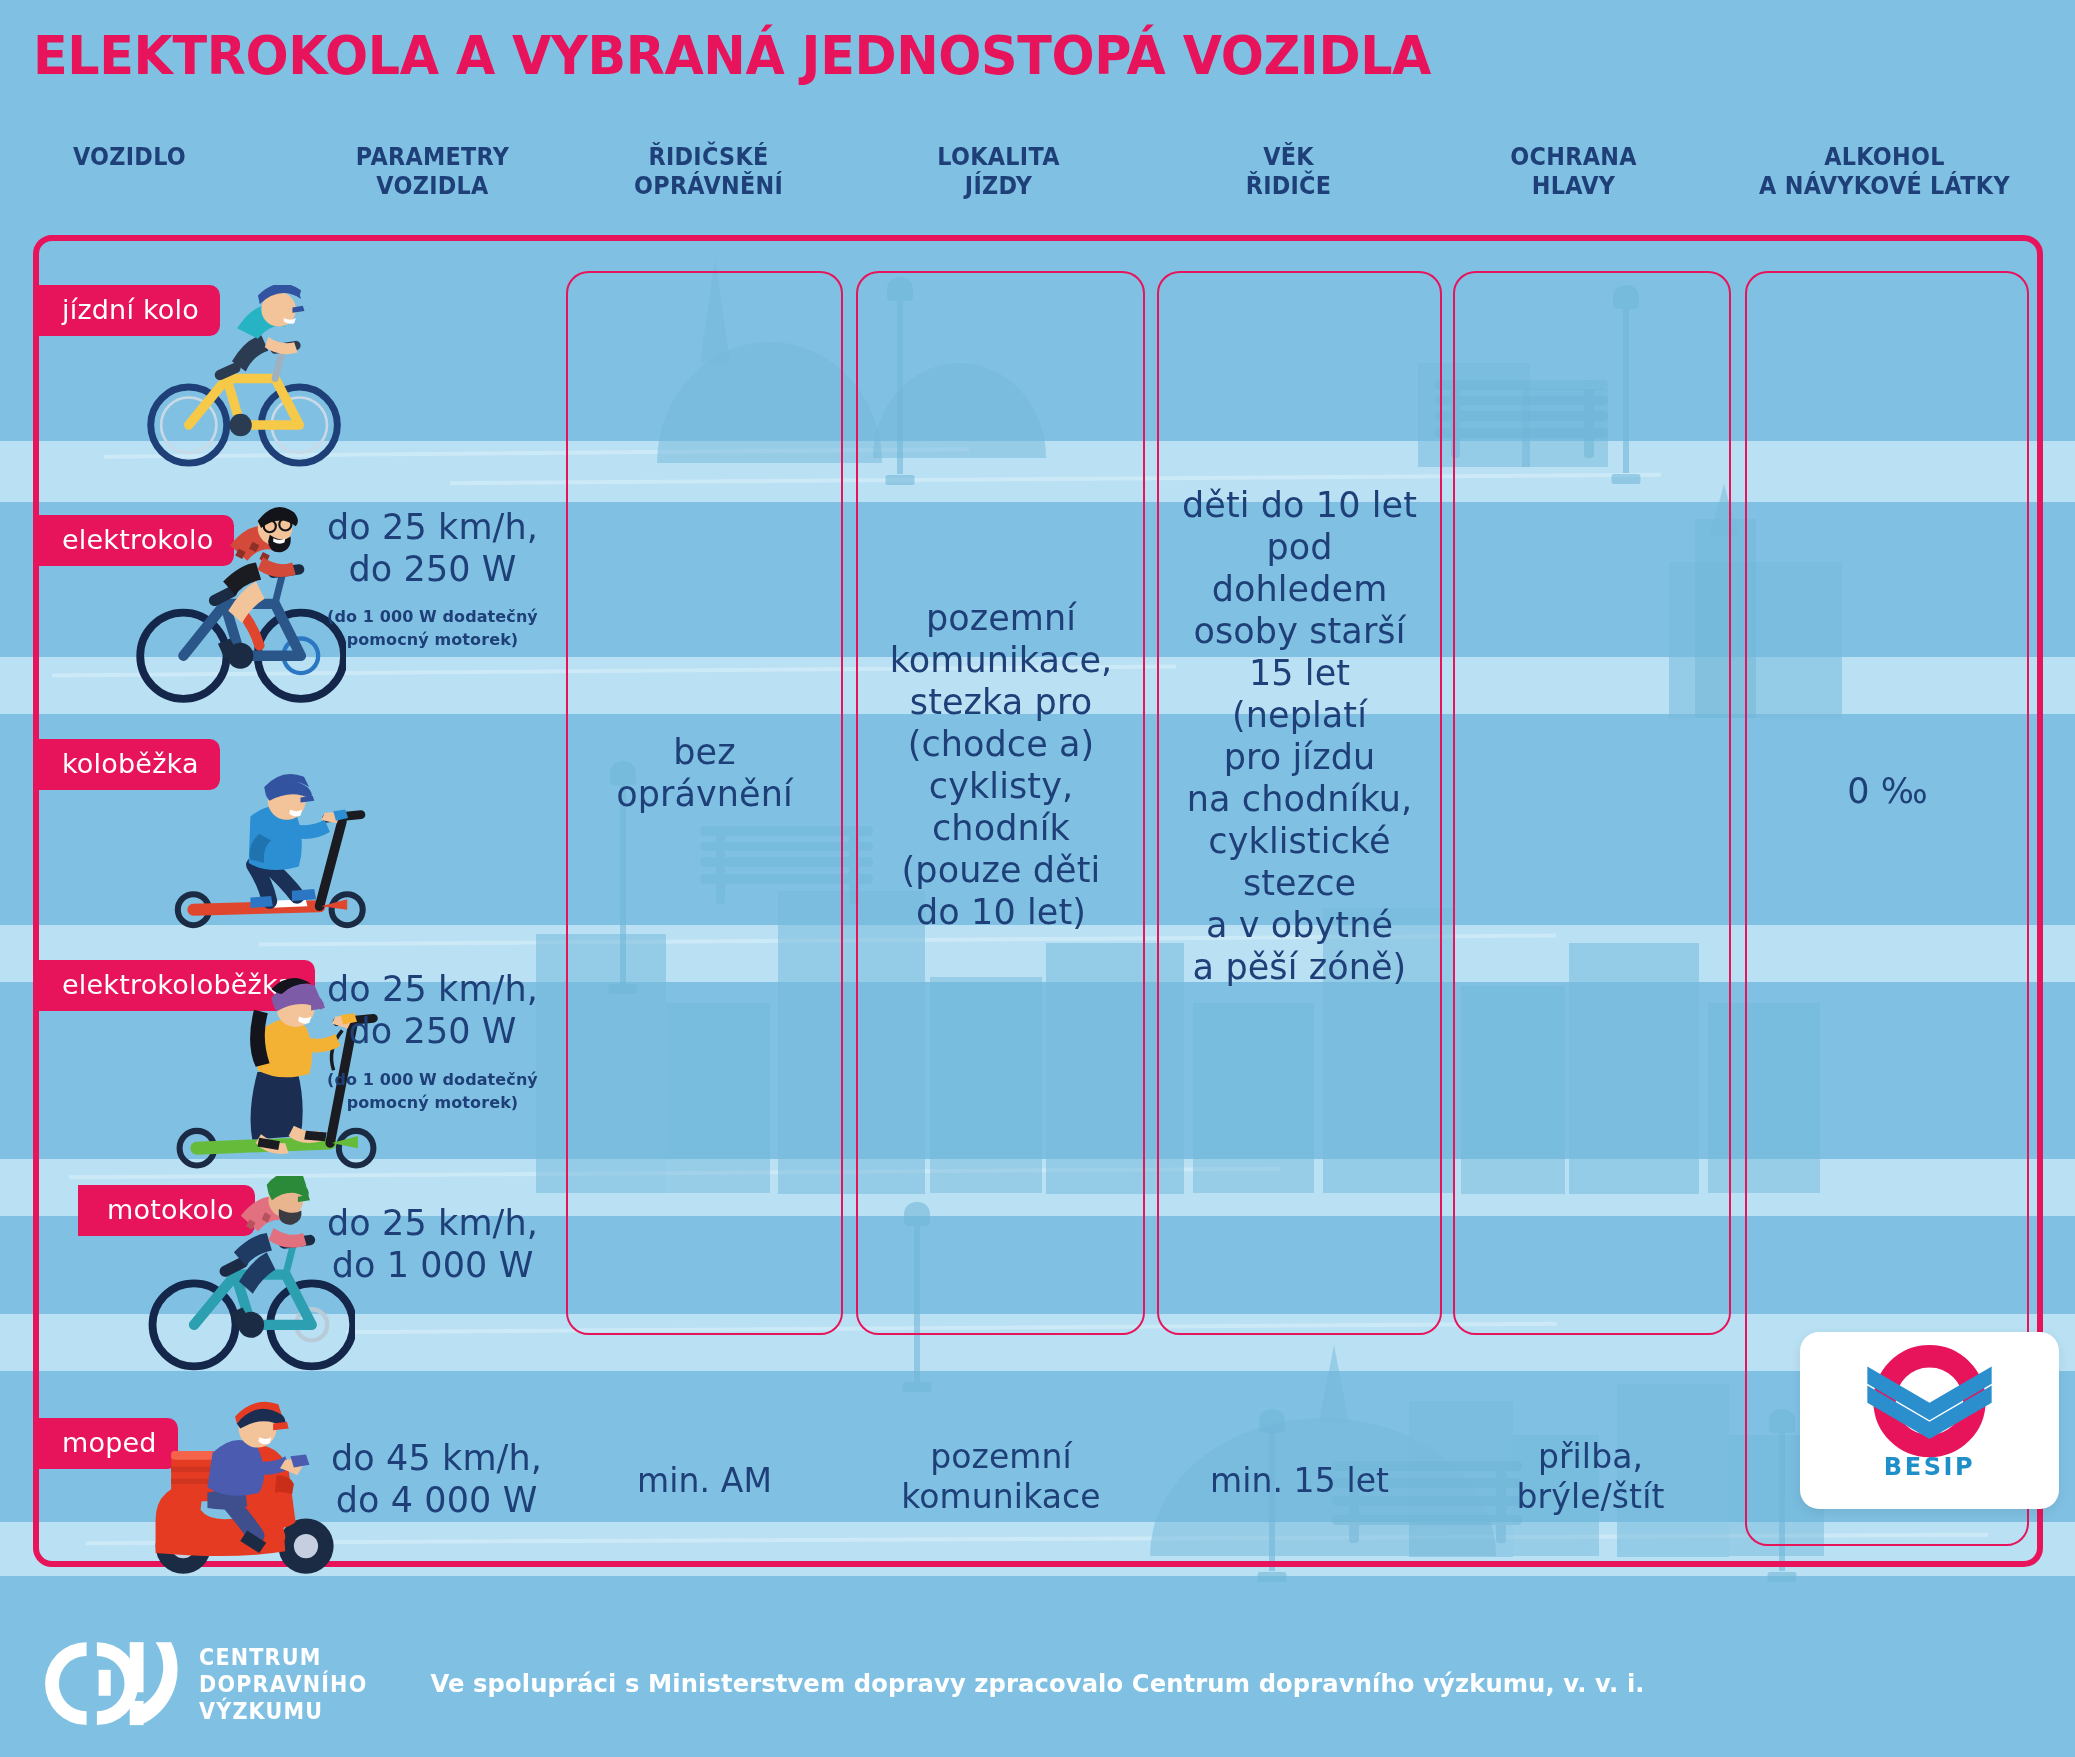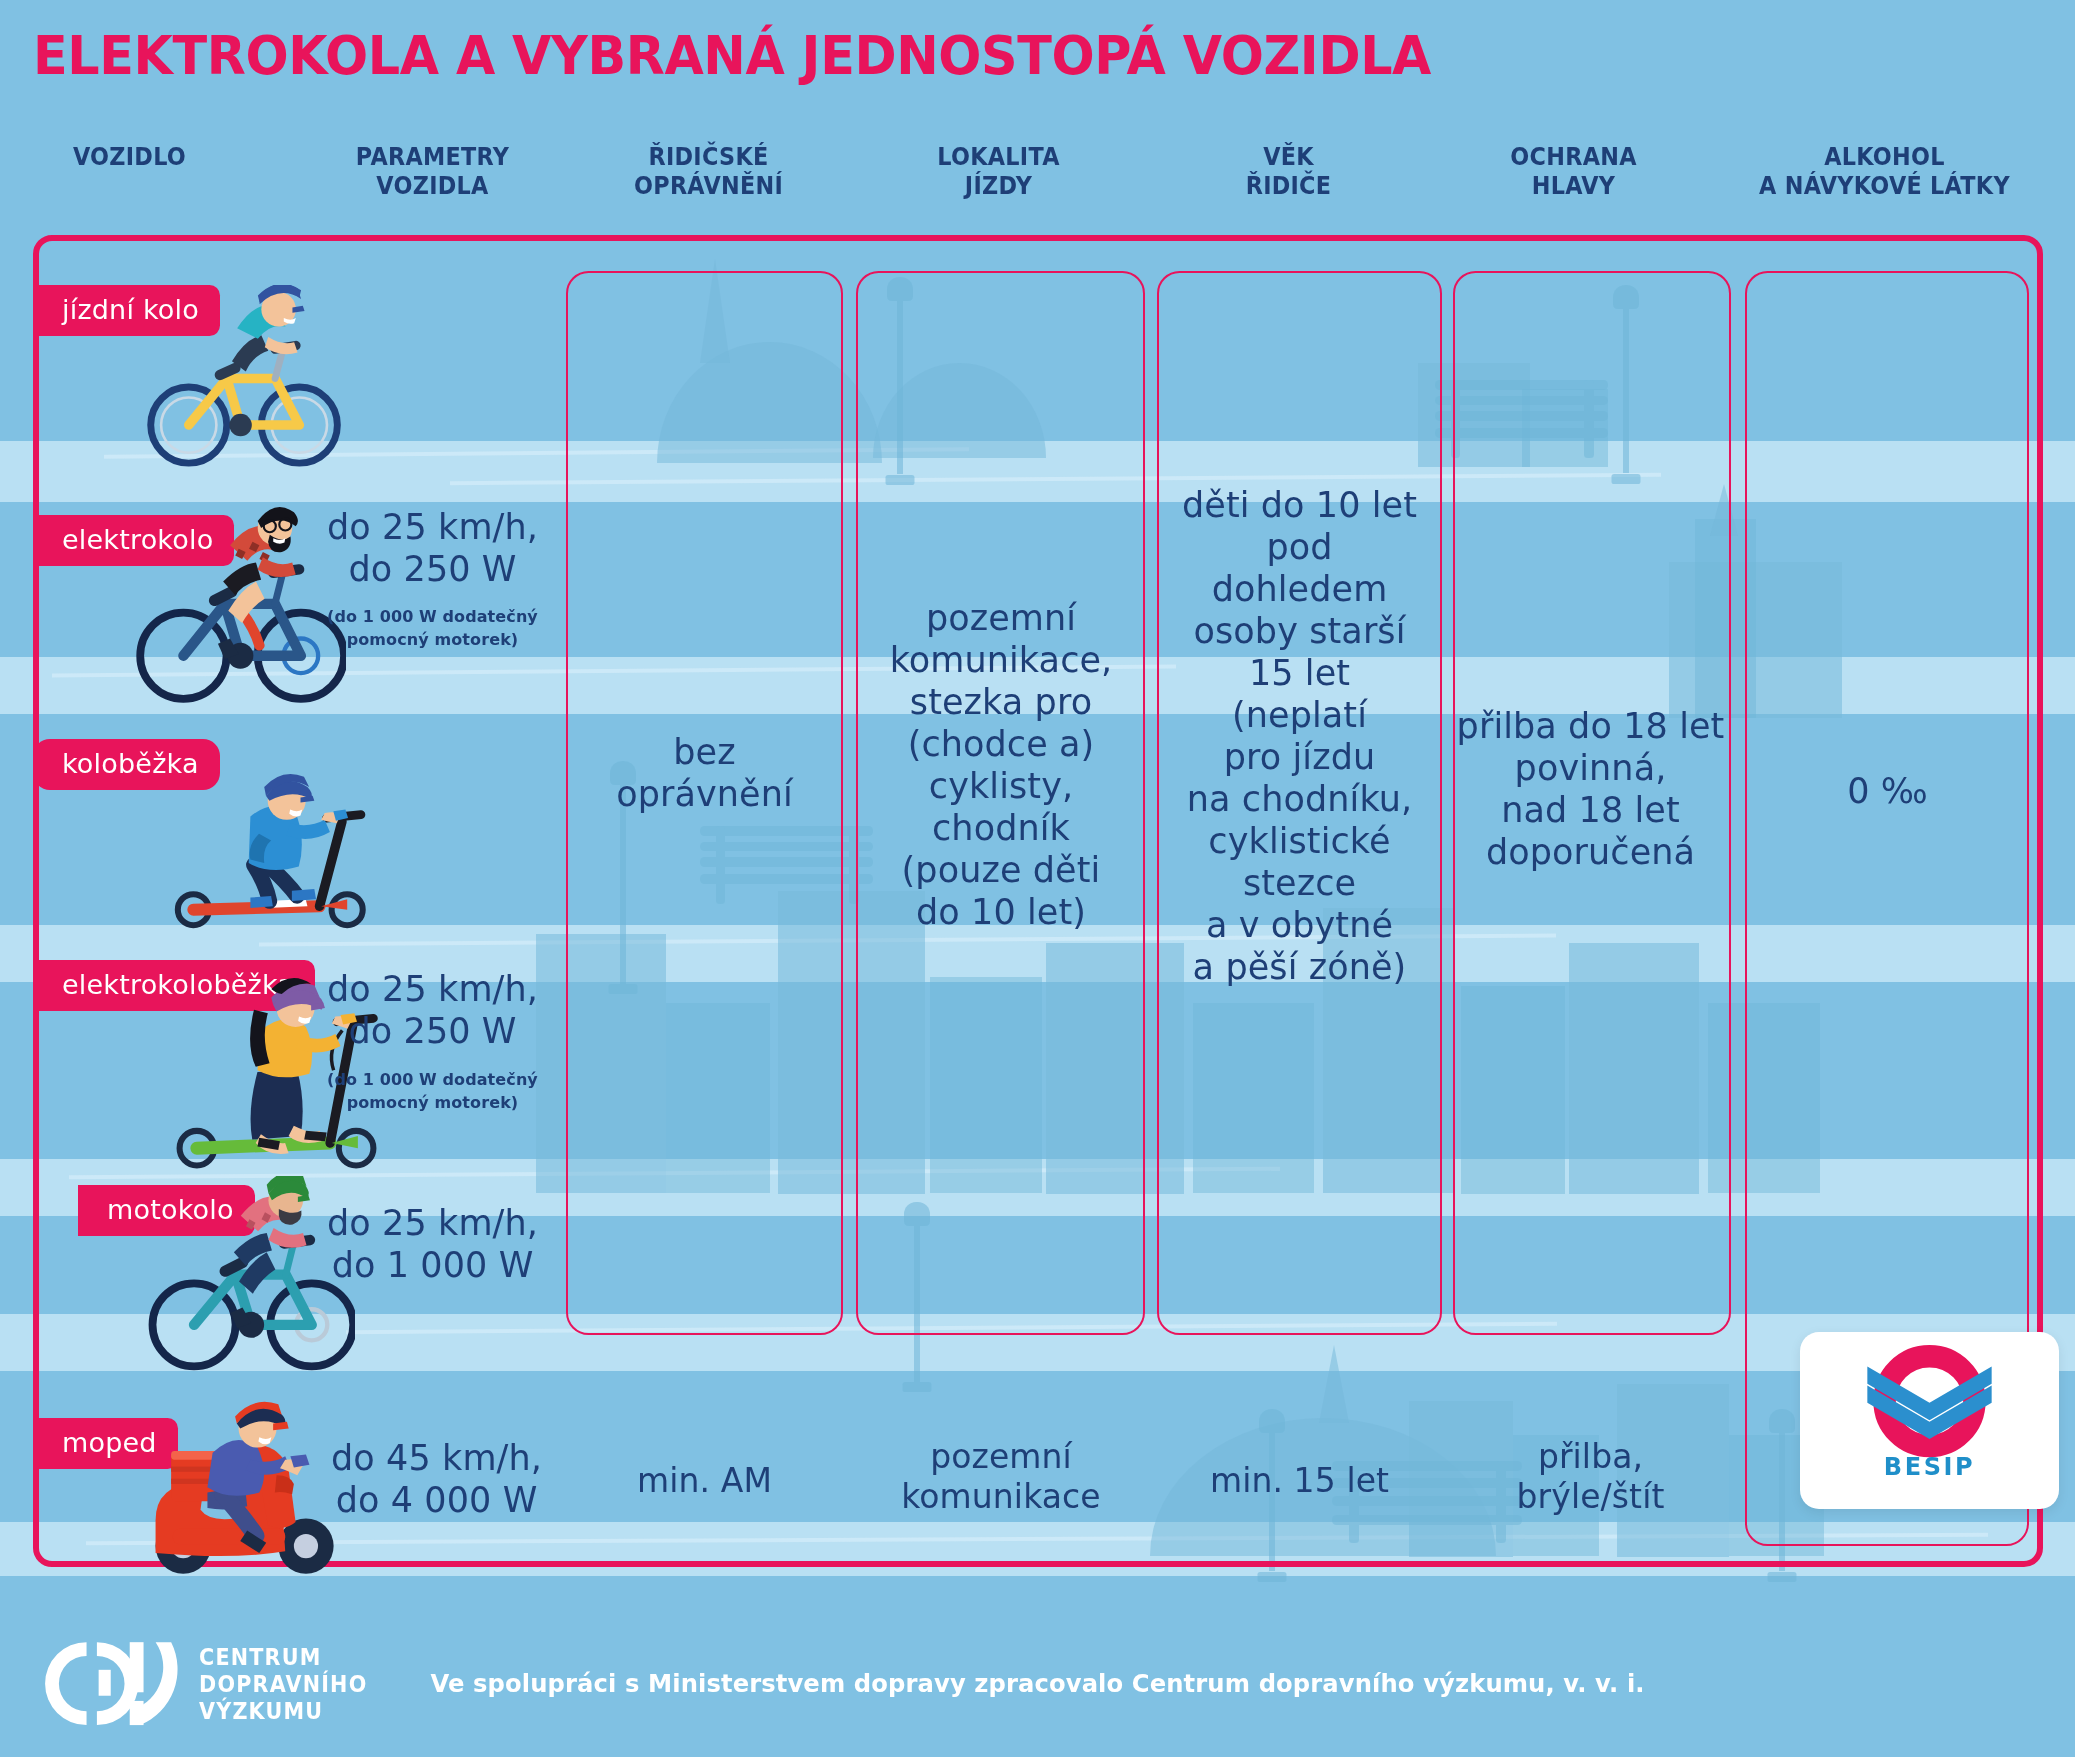--- a/index.html
+++ b/index.html
@@ -301,21 +301,21 @@
   <div class="frame"></div>
 
   <div class="colbox" style="left:566px;width:277px;"></div>
   <div class="colbox" style="left:856px;width:289px;"></div>
   <div class="colbox" style="left:1157px;width:285px;"></div>
   <div class="colbox" style="left:1453px;width:278px;"></div>
   <div class="colbox" style="left:1745px;width:284px;height:1275px;"></div>
 
   <div class="tag" style="left:33px;top:285px;">jízdní kolo</div>
   <div class="tag" style="left:33px;top:515px;">elektrokolo</div>
-  <div class="tag" style="left:33px;top:739px;border-radius:17px;">koloběžka</div>
+  <div class="tag" style="left:33px;top:739px;">koloběžka</div>
   <div class="tag" style="left:33px;top:960px;">elektrokoloběžka</div>
   <div class="tag" style="left:33px;top:1185px;margin-left:45px;">motokolo</div>
   <div class="tag" style="left:33px;top:1418px;">moped</div>
 
   <div class="illu" style="left:130px;top:285px;width:216px;height:186px;">
     <svg viewBox="0 0 250 215" width="216" height="186">
       <circle cx="68" cy="162" r="44" fill="none" stroke="#1e3f77" stroke-width="8"></circle>
       <circle cx="196" cy="162" r="44" fill="none" stroke="#1e3f77" stroke-width="8"></circle>
       <circle cx="68" cy="162" r="32" fill="none" stroke="#c9d9e6" stroke-width="3"></circle>
       <circle cx="196" cy="162" r="32" fill="none" stroke="#c9d9e6" stroke-width="3"></circle>
@@ -500,24 +500,20 @@
 dohledem
 osoby starší
 15 let
 (neplatí
 pro jízdu
 na chodníku,
 cyklistické
 stezce
 a v obytné
 a pěší zóně)</div>
-  <div class="cell" style="left:1448px;top:705px;width:285px;white-space:pre-line;">přilba do 18 let
-povinná,
-nad 18 let
-doporučená</div>
   <div class="cell" style="left:1745px;top:770px;width:285px;white-space:pre-line;">0 ‰</div>
 
   <div class="cell mid" style="left:566px;top:1461px;width:277px;white-space:pre-line;">min. AM</div>
   <div class="cell mid" style="left:852px;top:1437px;width:298px;white-space:pre-line;">pozemní
 komunikace</div>
   <div class="cell mid" style="left:1157px;top:1461px;width:285px;white-space:pre-line;">min. 15 let</div>
   <div class="cell mid" style="left:1448px;top:1437px;width:285px;white-space:pre-line;">přilba,
 brýle/štít</div>
 
   <div class="besip">

